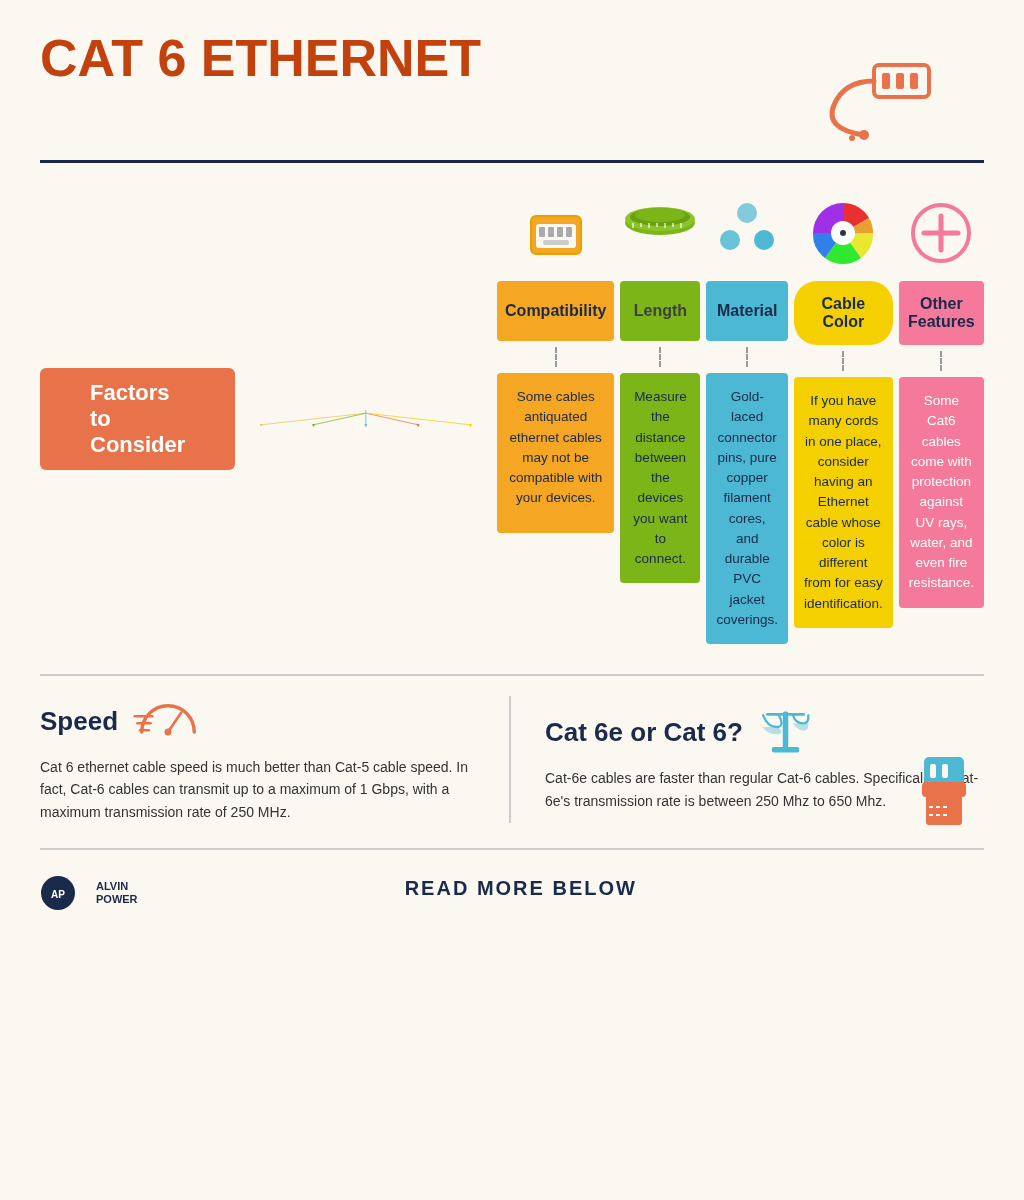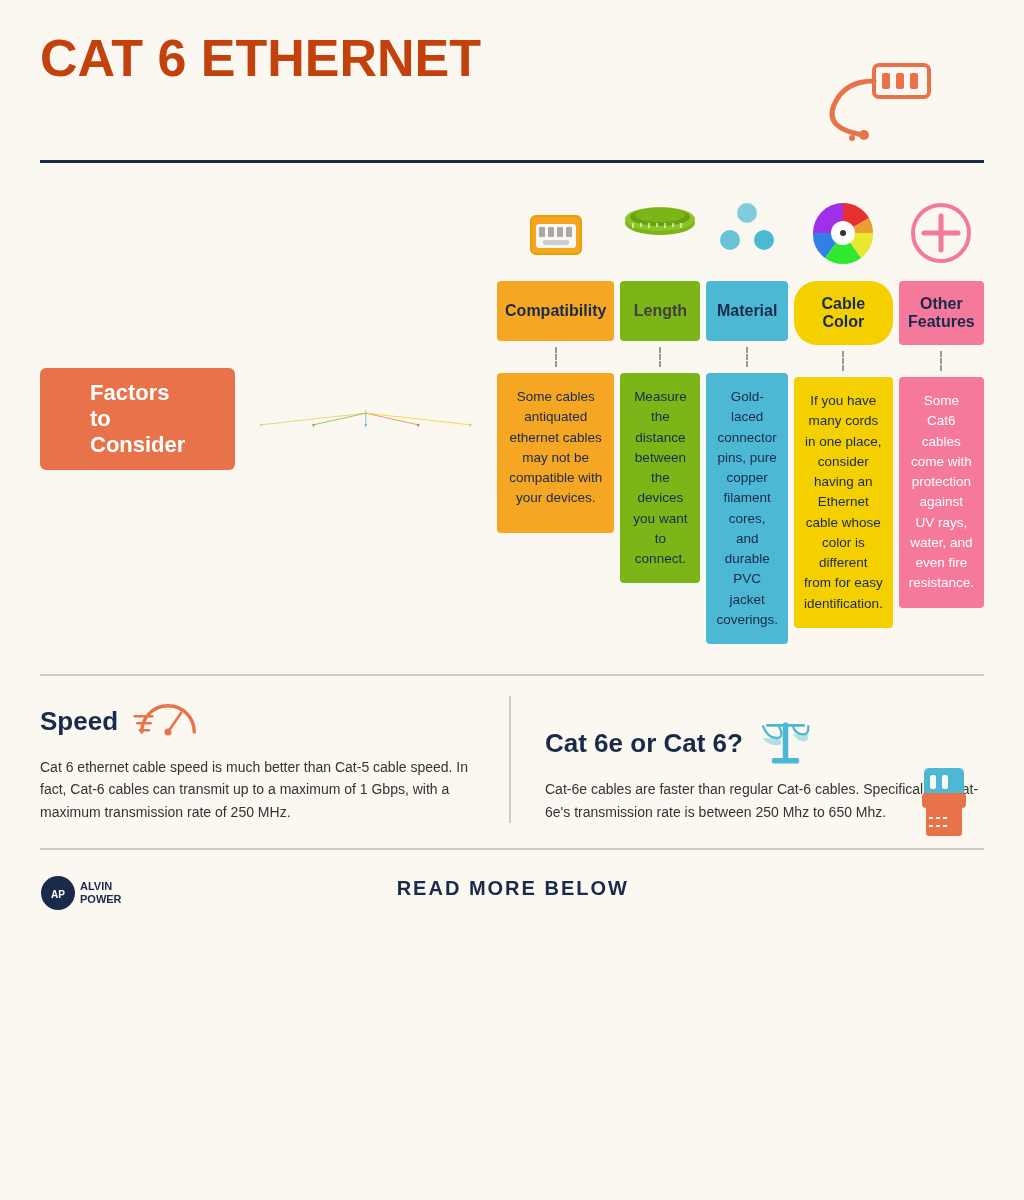--- a/index.html
+++ b/index.html
@@ -138,21 +138,21 @@
     
     .bottom-divider {
       height: 2px;
       background: #ccc;
       margin: 30px 0 20px 0;
     }
 
     .bottom-row {
       display: flex;
       gap: 4px;
-      align-items: flex-end;
+      align-items: center;
     }
 
     .bottom-left {
       flex: 1;
       padding-right: 30px;
       border-right: 2px solid #ccc;
     }
 
     .bottom-right {
       flex: 1;
@@ -186,21 +186,21 @@
       text-align: center;
       font-size: 20px;
       font-weight: 900;
       color: #1a2a4a;
       letter-spacing: 2px;
     }
 
     .footer-logo {
       display: flex;
       align-items: center;
-      gap: 4px;
+      gap: 20px;
       margin-top: 10px;
     }
 
     .footer-logo-text {
       font-size: 11px;
       font-weight: 700;
       color: #1a2a4a;
       line-height: 1.2;
     }
 

